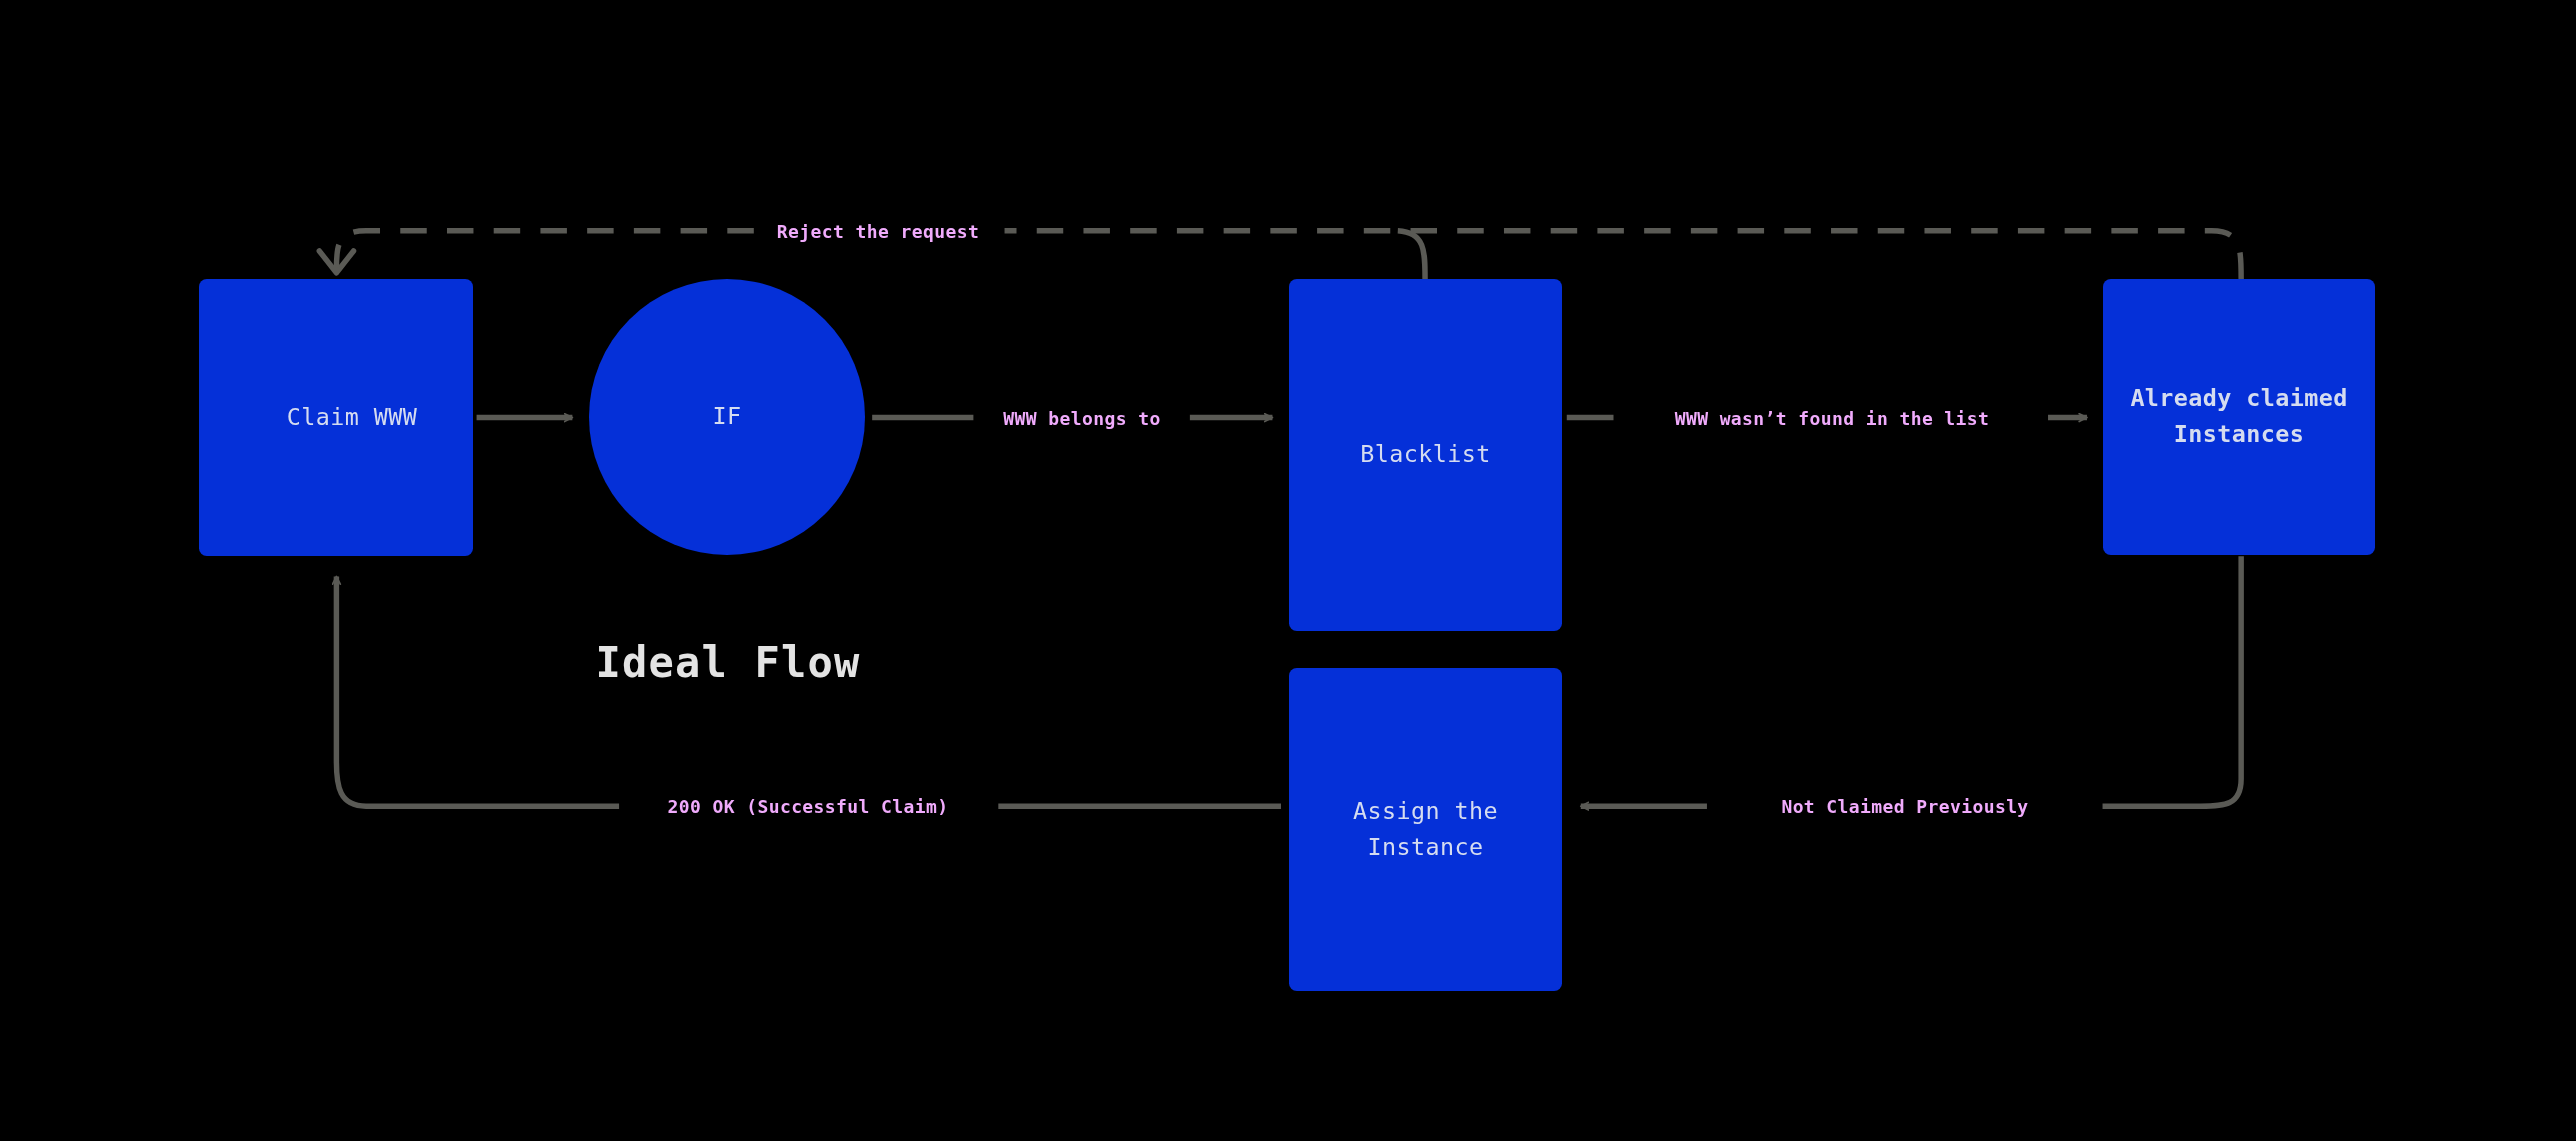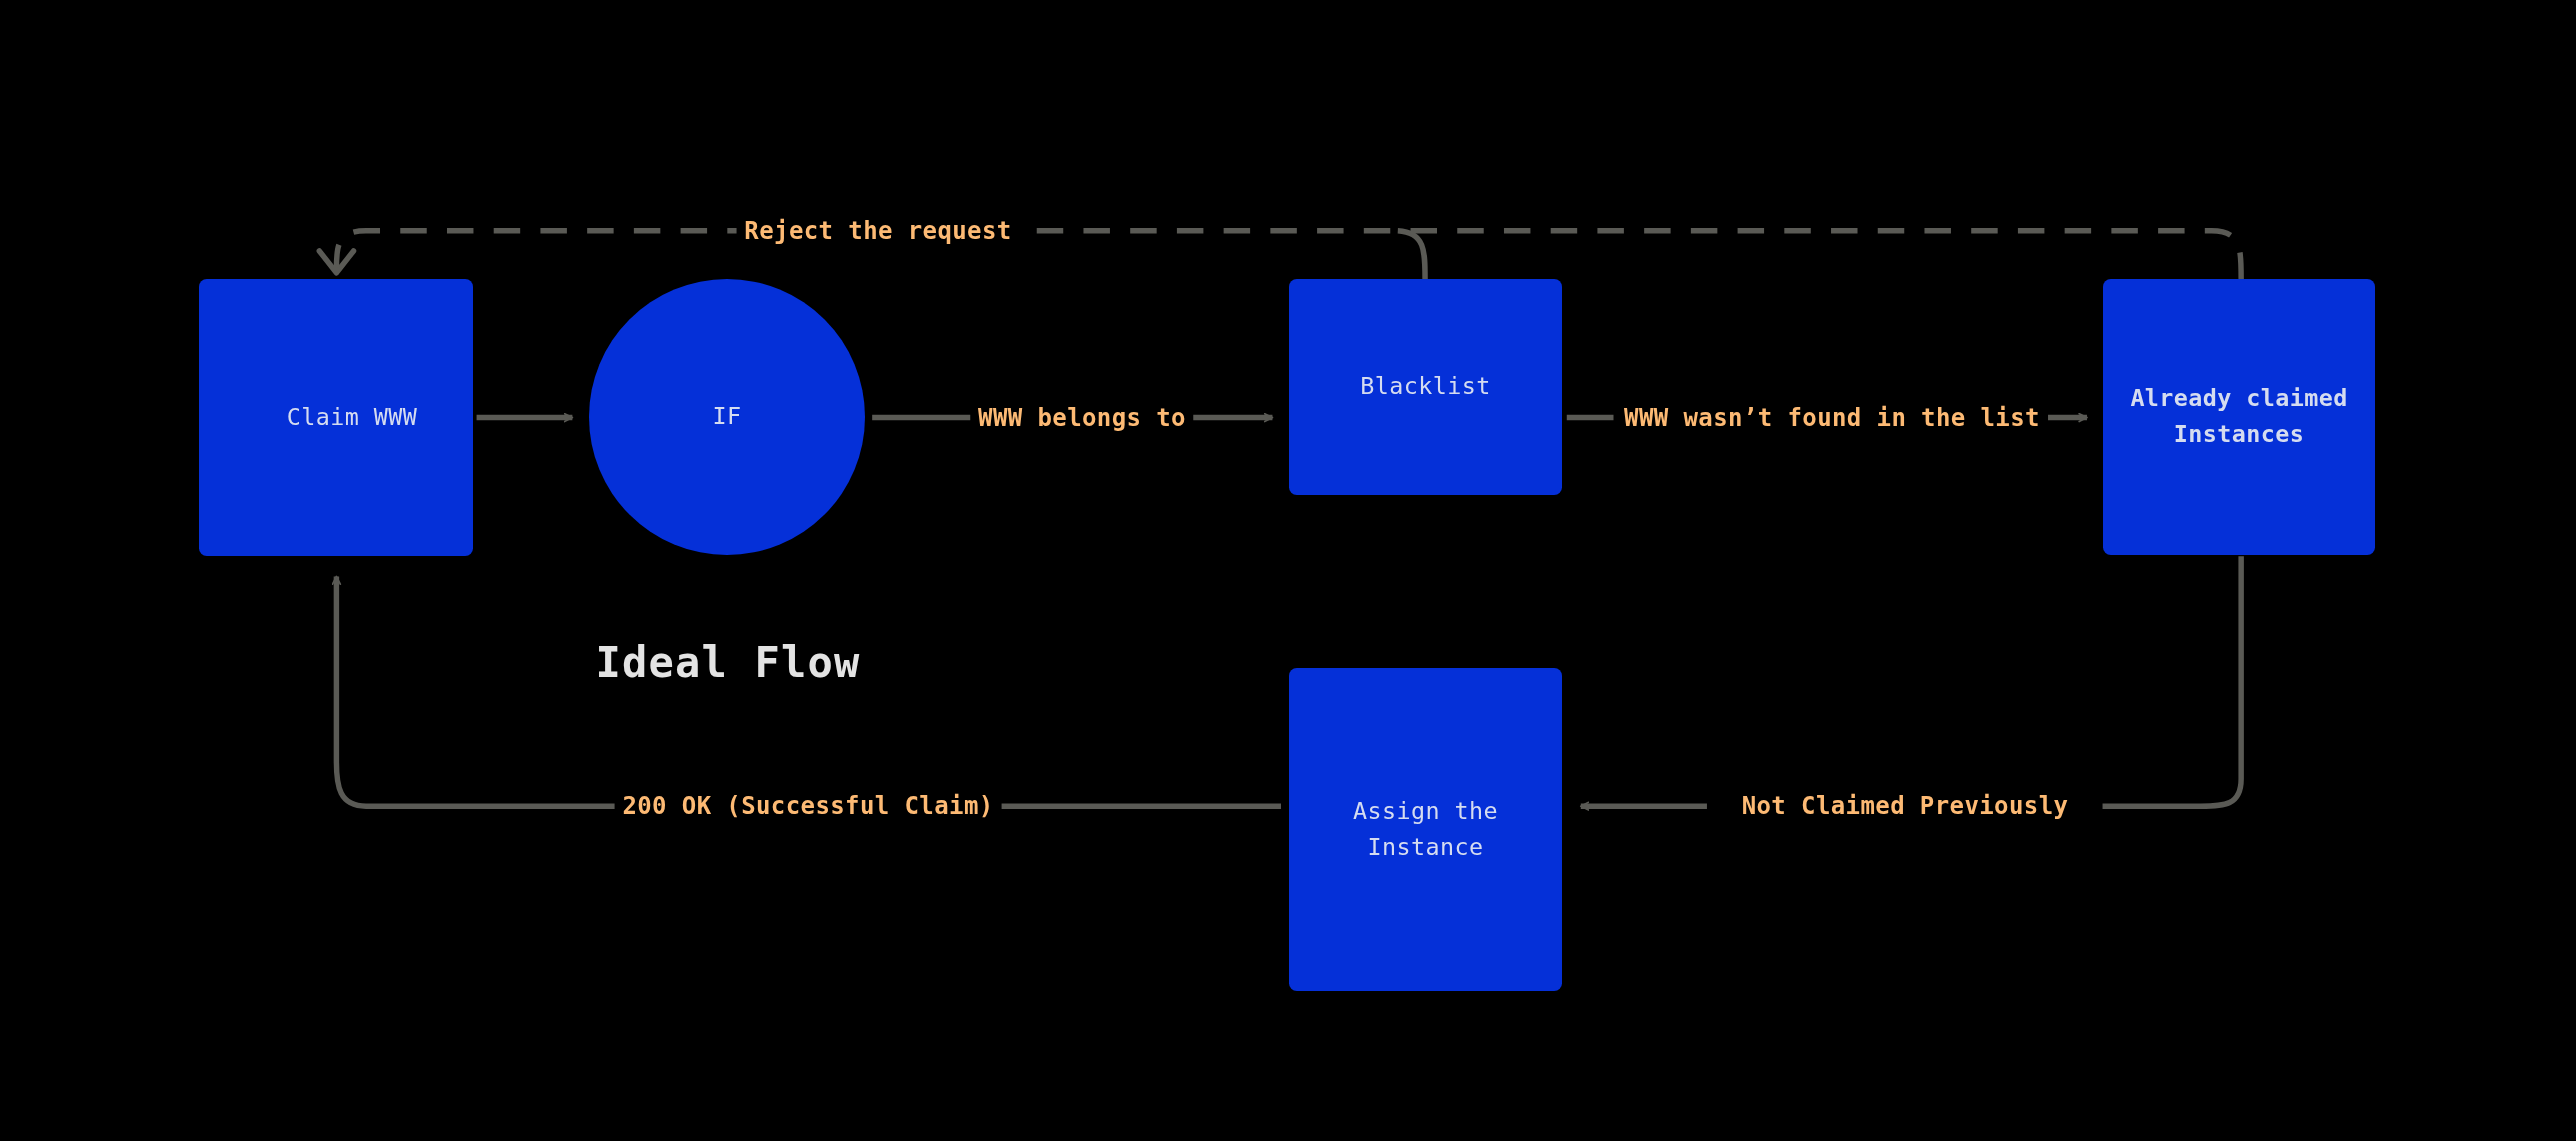--- a/index.html
+++ b/index.html
@@ -43,23 +43,23 @@
     letter-spacing: 0.4px;
     box-sizing: border-box;
   }
   .node.circle {
     border-radius: 50%;
   }
   .node-label { display: block; white-space: pre-line; }
 
   .edge-label {
     position: absolute;
-    color: #fdba74;
+    color: #f0abfc;
     font-family: "DejaVu Sans Mono", "Liberation Mono", monospace;
-    font-size: 24px;
+    font-size: 18px;
     font-weight: bold;
     letter-spacing: 0.4px;
     white-space: nowrap;
     transform: translate(-50%, -50%);
     background: #000000;
     padding: 0 7.8px;
   }
   .diagram-title {
     position: absolute;
     color: #e3e3e3;
@@ -109,21 +109,21 @@
   </svg>
 
   <div class="node" id="node-claim-www" style="left:199px; top:279px; width:274px; height:277px;padding-left:32px;">
     <span class="node-label">Claim WWW</span>
   </div>
 
   <div class="node circle" id="node-if" style="left:589px; top:279px; width:276px; height:276px;">
     <span class="node-label">IF</span>
   </div>
 
-  <div class="node" id="node-blacklist" style="left:1289px; top:279px; width:273px; height:216px;">
+  <div class="node" id="node-blacklist" style="left:1289px; top:279px; width:273px; height:352px;">
     <span class="node-label">Blacklist</span>
   </div>
 
   <div class="node" id="node-already-claimed-instances" style="left:2103px; top:279px; width:272px; height:276px;font-weight:bold;">
     <span class="node-label">Already claimed
 Instances</span>
   </div>
 
   <div class="node" id="node-assign-the-instance" style="left:1289px; top:668px; width:273px; height:323px;">
     <span class="node-label">Assign the

